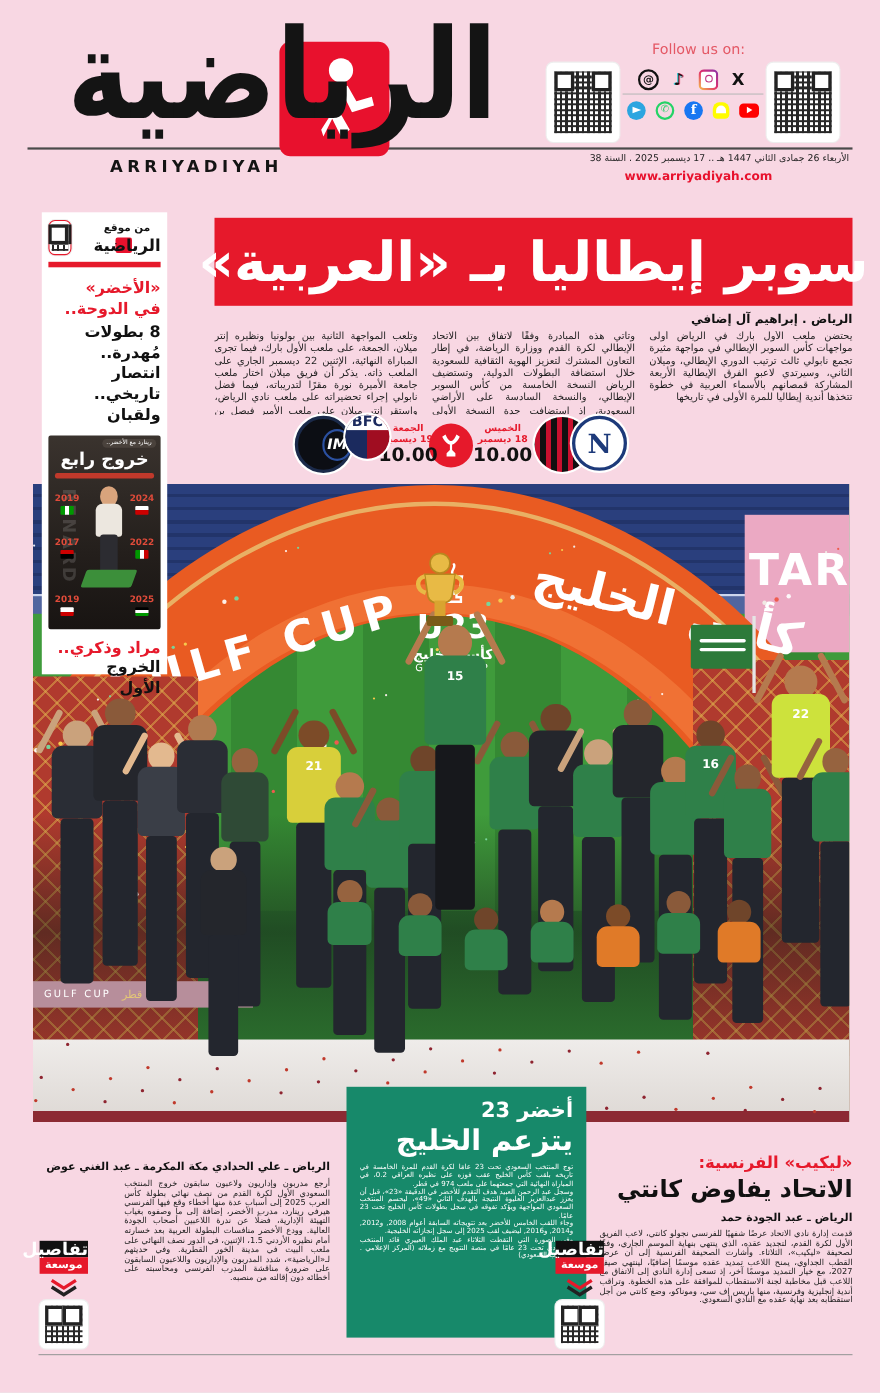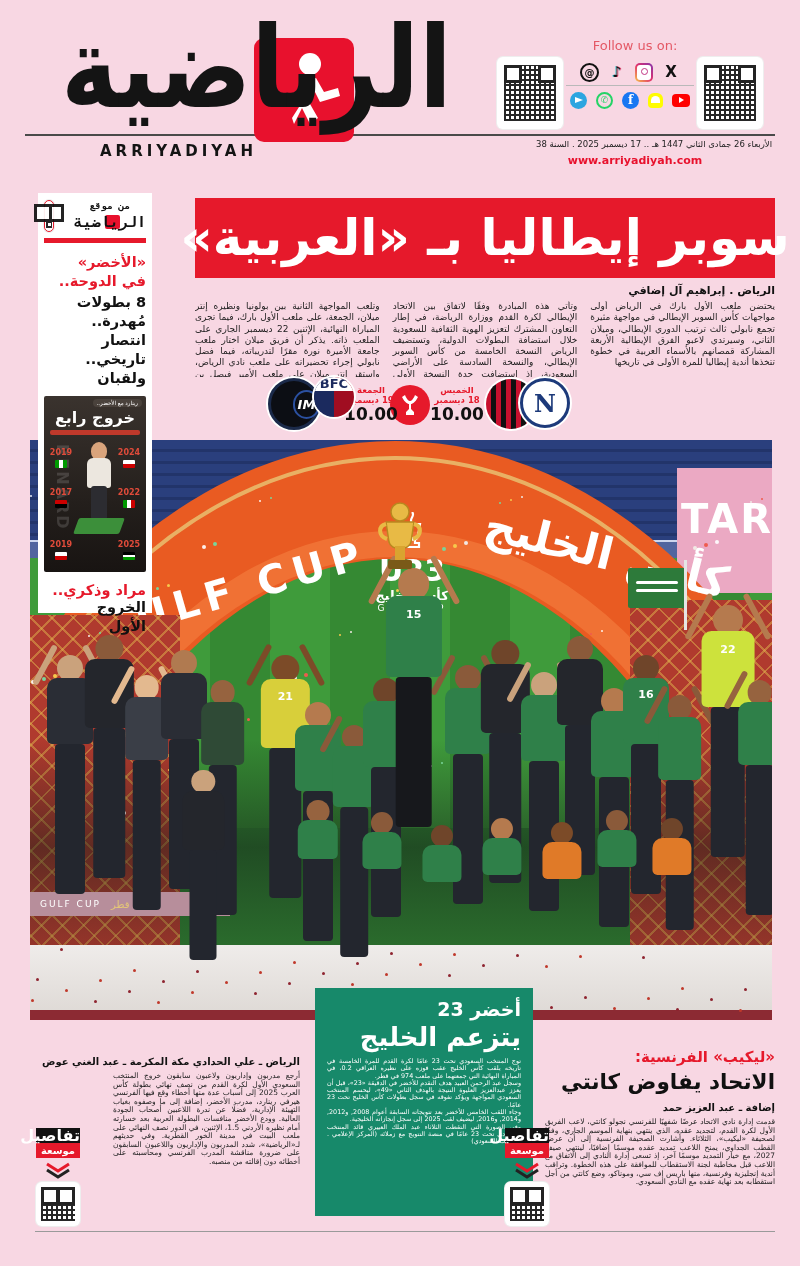--- a/index.html
+++ b/index.html
@@ -126,21 +126,21 @@
   #story-r{left:545px;top:1048px;width:230px;}
   .st-k{color:#e6192b;font-size:15px;font-weight:bold;text-align:right;}
   .st-h{color:#111;font-size:21.5px;font-weight:bold;text-align:right;margin-top:3px;}
   .st-by{color:#111;font-size:10px;font-weight:bold;text-align:right;margin-top:8px;}
   .st-b{color:#222;font-size:7.5px;line-height:8.6px;text-align:justify;margin-top:5px;}
   #story-l .st-b{margin-right:0;margin-left:0;padding-left:78px;}
   .bot-rule{left:35px;top:1231px;width:740px;height:1px;background:#9a9a9a;z-index:4;}
 
   
   .sidecard{left:38px;top:193px;width:114px;height:420px;background:#fff;z-index:6;box-sizing:border-box;padding:7px 6px;}
-  .sc-head{display:flex;direction:rtl;gap:20px;align-items:flex-end;font-family:Liberation Mono, monospace;}
+  .sc-head{display:flex;direction:rtl;gap:20px;align-items:flex-end;}
   .sc-head-txt{text-align:center;flex:1;}
   .sc-from{font-size:9.5px;font-weight:bold;color:#111;}
   .sc-logo{position:relative;font-size:15px;font-weight:bold;color:#111;margin-top:1px;}
   .sc-logo i{position:absolute;right:26px;top:2px;width:15px;height:14px;background:#e8112d;border-radius:2px;z-index:0;}
   .sc-logo b{position:relative;z-index:1;}
   .qr-mini{width:30px;height:30px;border:1.5px solid #e6192b;border-radius:6px;}
   .sc-bar{height:5px;background:#e6192b;margin:6px 0 10px;}
   .sc-k{color:#e6192b;font-size:14.5px;font-weight:bold;text-align:right;line-height:19px;white-space:pre-line;}
   .sc-t{color:#111;font-size:14.5px;font-weight:bold;text-align:right;line-height:19px;margin-top:2px;}
   .info{position:relative;margin-top:8px;width:100%;height:176px;background:linear-gradient(180deg,#3a332e,#241f1c 60%,#181412);border-radius:2px;overflow:hidden;color:#fff;}
@@ -600,21 +600,21 @@
   </div>
 
   <div class="abs story" id="story-l">
     <div class="st-by">الرياض ـ علي الحدادي  مكة المكرمة ـ عبد الغني عوض</div>
     <div class="st-b">أرجع مدربون وإداريون ولاعبون سابقون خروج المنتخب السعودي الأول لكرة القدم من نصف نهائي بطولة كأس العرب 2025 إلى أسباب عدة منها أخطاء وقع فيها الفرنسي هيرفي رينارد، مدرب الأخضر، إضافة إلى ما وصفوه بغياب التهيئة الإدارية، فضلًا عن ندرة اللاعبين أصحاب الجودة العالية. وودع الأخضر منافسات البطولة العربية بعد خسارته أمام نظيره الأردني 1.5، الإثنين، في الدور نصف النهائي على ملعب البيت في مدينة الخور القطرية. وفي حديثهم لـ«الرياضية»، شدد المدربون والإداريون واللاعبون السابقون على ضرورة مناقشة المدرب الفرنسي ومحاسبته على أخطائه دون إقالته من منصبه.</div>
   </div>
 
   <div class="abs story" id="story-r">
     <div class="st-k">«ليكيب» الفرنسية:</div>
     <div class="st-h">الاتحاد يفاوض كانتي</div>
-    <div class="st-by">إضافة ـ عبد العزيز حمد</div>
+    <div class="st-by">الرياض ـ عبد الجودة حمد</div>
     <div class="st-b">قدمت إدارة نادي الاتحاد عرضًا شفهيًا للفرنسي نجولو كانتي، لاعب الفريق الأول لكرة القدم، لتجديد عقده، الذي ينتهي بنهاية الموسم الجاري، وفقًا لصحيفة «ليكيب»، الثلاثاء. وأشارت الصحيفة الفرنسية إلى أن عرض القطب الجداوي، يمنح اللاعب تمديد عقده موسمًا إضافيًا، لينتهي صيف 2027، مع خيار التمديد موسمًا آخر، إذ تسعى إدارة النادي إلى الاتفاق مع اللاعب قبل مخاطبة لجنة الاستقطاب للموافقة على هذه الخطوة. وتراقب أندية إنجليزية وفرنسية، منها باريس إف سي، وموناكو، وضع كانتي من أجل استقطابه بعد نهاية عقده مع النادي السعودي.</div>
   </div>
 
   <div class="abs bot-rule"></div>
 
   <div class="abs sidecard">
     <div class="sc-head">
       <div class="sc-head-txt">
         <div class="sc-from">من موقع</div>
         <div class="sc-logo"><i></i><b>الرياضية</b></div>

